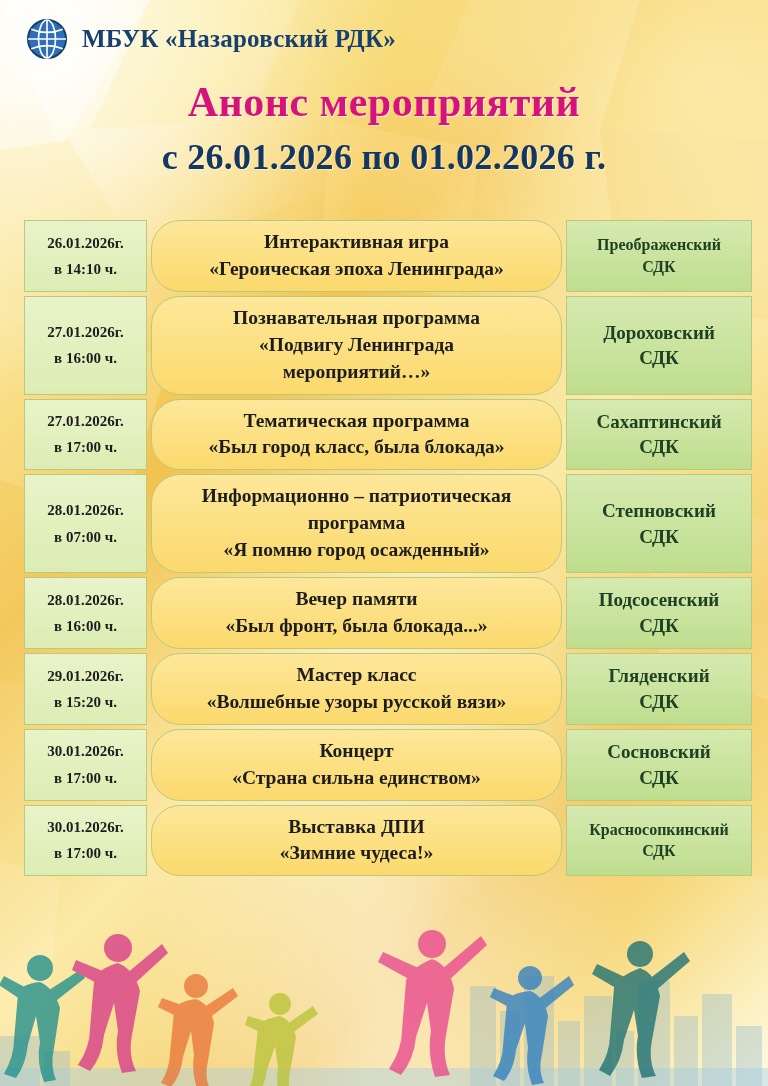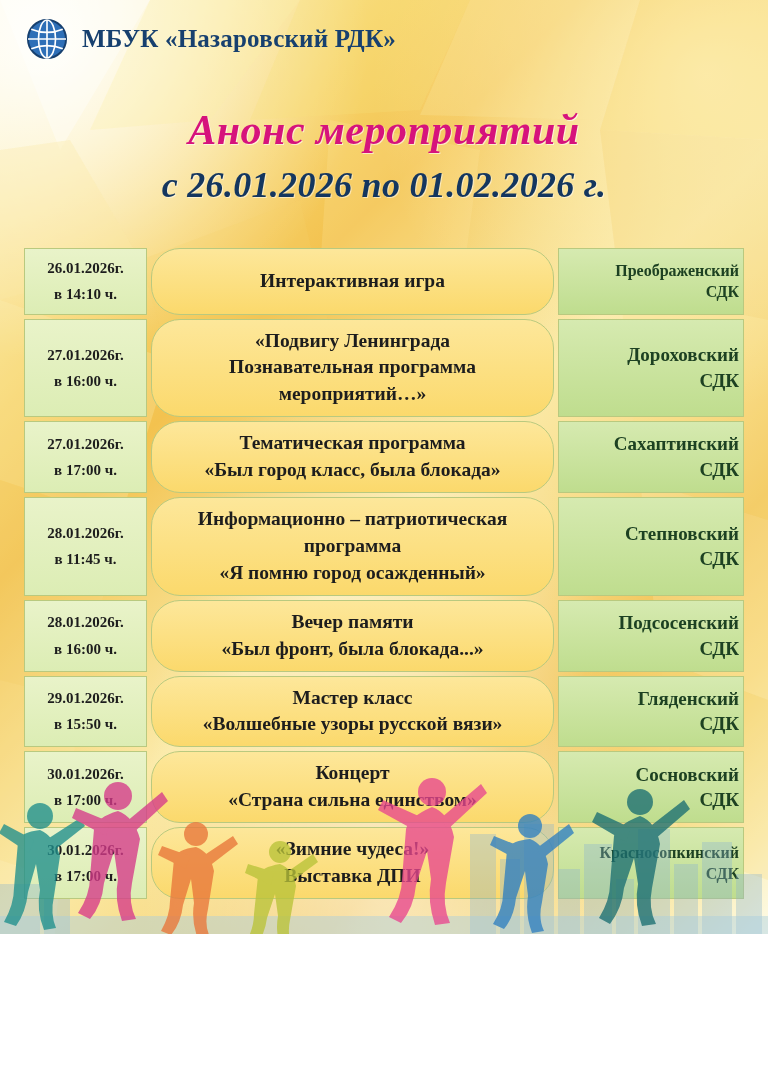--- a/index.html
+++ b/index.html
@@ -9,21 +9,21 @@
   body {
     width: 768px;
     height: 1086px;
     font-family: "Liberation Serif", serif;
     background: #ffffff;
     overflow: hidden;
   }
   .poster {
     position: relative;
     width: 768px;
-    height: 934px;
+    height: 1086px;
     overflow: hidden;
     background:
       radial-gradient(circle at 6% 4%, rgba(255,255,255,0.95) 0%, rgba(255,255,255,0.0) 28%),
       radial-gradient(circle at 92% 8%, rgba(255,246,200,0.85) 0%, rgba(255,255,255,0.0) 30%),
       radial-gradient(ellipse at 50% 92%, rgba(255,255,255,0.55) 0%, rgba(255,255,255,0.0) 45%),
       linear-gradient(135deg, #fdf7d2 0%, #fbe9a0 12%, #f7d46b 24%, #f3c24f 34%,
                       #f6d77c 44%, #fbeaa8 54%, #f8dd8a 64%, #f3c860 74%,
                       #f7d97f 84%, #fbefbb 94%, #fdfbe8 100%);
   }
   .poster-bg-svg {
@@ -53,22 +53,21 @@
     font-size: 25px;
     color: #17406f;
     letter-spacing: 0.2px;
     white-space: nowrap;
   }
 
   
   .title-block {
     position: relative;
     text-align: center;
-    margin-top: 46px;
-    font-style: italic;
+    margin-top: 18px;
   }
   .main-title {
     font-family: "Liberation Serif", serif;
     font-weight: bold;
     font-size: 42px;
     color: #d6137c;
     letter-spacing: 0.5px;
     text-shadow: 1px 1px 0 rgba(255,255,255,0.6);
   }
   .sub-title {
@@ -77,21 +76,21 @@
     font-size: 36px;
     color: #14365f;
     margin-top: 10px;
     letter-spacing: 0.3px;
     text-shadow: 1px 1px 0 rgba(255,255,255,0.5);
   }
 
   
   .schedule {
     position: relative;
-    margin: 42px 24px 0 24px;
+    margin: 42px 16px 0 24px;
     display: flex;
     flex-direction: column;
     gap: 4px;
   }
   .row {
     display: flex;
     gap: 4px;
     align-items: stretch;
   }
   .cell {
@@ -121,21 +120,20 @@
     padding: 8px 10px;
     border-radius: 29px;
   }
   .cell-place {
     flex: 0 0 186px;
     background: linear-gradient(180deg, #d6eab0 0%, #bfdd8e 100%);
     font-size: 19px;
     line-height: 1.35;
     padding: 6px 4px;
     color: #1d4122;
-    align-items: flex-end;
   }
   .cell-place.small {
     font-size: 16px;
   }
   .line {
     display: block;
   }
 
   
   .silhouettes {
@@ -191,34 +189,35 @@
   </div>
 
   <div class="schedule" id="schedule">
       <div class="row">
         <div class="cell cell-date">
           <span class="line">26.01.2026г.</span>
           <span class="line">в 14:10 ч.</span>
         </div>
         <div class="cell cell-event">
           <span class="line">Интерактивная игра</span>
+          <span class="line">«Героическая эпоха Ленинграда»</span>
         </div>
         <div class="cell cell-place small">
           <span class="line">Преображенский</span>
           <span class="line">СДК</span>
         </div>
       </div>
       <div class="row">
         <div class="cell cell-date">
           <span class="line">27.01.2026г.</span>
           <span class="line">в 16:00 ч.</span>
         </div>
         <div class="cell cell-event">
+          <span class="line">Познавательная программа</span>
           <span class="line">«Подвигу Ленинграда</span>
-          <span class="line">Познавательная программа</span>
           <span class="line">мероприятий…»</span>
         </div>
         <div class="cell cell-place">
           <span class="line">Дороховский</span>
           <span class="line">СДК</span>
         </div>
       </div>
       <div class="row">
         <div class="cell cell-date">
           <span class="line">27.01.2026г.</span>
@@ -229,21 +228,21 @@
           <span class="line">«Был город класс, была блокада»</span>
         </div>
         <div class="cell cell-place">
           <span class="line">Сахаптинский</span>
           <span class="line">СДК</span>
         </div>
       </div>
       <div class="row">
         <div class="cell cell-date">
           <span class="line">28.01.2026г.</span>
-          <span class="line">в 11:45 ч.</span>
+          <span class="line">в 07:00 ч.</span>
         </div>
         <div class="cell cell-event">
           <span class="line">Информационно – патриотическая</span>
           <span class="line">программа</span>
           <span class="line">«Я помню город осажденный»</span>
         </div>
         <div class="cell cell-place">
           <span class="line">Степновский</span>
           <span class="line">СДК</span>
         </div>
@@ -258,21 +257,21 @@
           <span class="line">«Был фронт, была блокада...»</span>
         </div>
         <div class="cell cell-place">
           <span class="line">Подсосенский</span>
           <span class="line">СДК</span>
         </div>
       </div>
       <div class="row">
         <div class="cell cell-date">
           <span class="line">29.01.2026г.</span>
-          <span class="line">в 15:50 ч.</span>
+          <span class="line">в 15:20 ч.</span>
         </div>
         <div class="cell cell-event">
           <span class="line">Мастер класс</span>
           <span class="line">«Волшебные узоры русской вязи»</span>
         </div>
         <div class="cell cell-place">
           <span class="line">Гляденский</span>
           <span class="line">СДК</span>
         </div>
       </div>
@@ -289,22 +288,22 @@
           <span class="line">Сосновский</span>
           <span class="line">СДК</span>
         </div>
       </div>
       <div class="row">
         <div class="cell cell-date">
           <span class="line">30.01.2026г.</span>
           <span class="line">в 17:00 ч.</span>
         </div>
         <div class="cell cell-event">
+          <span class="line">Выставка ДПИ</span>
           <span class="line">«Зимние чудеса!»</span>
-          <span class="line">Выставка ДПИ</span>
         </div>
         <div class="cell cell-place small">
           <span class="line">Красносопкинский</span>
           <span class="line">СДК</span>
         </div>
       </div>
     </div>
 
   <svg class="silhouettes" viewBox="0 0 768 250" preserveAspectRatio="none">
 

